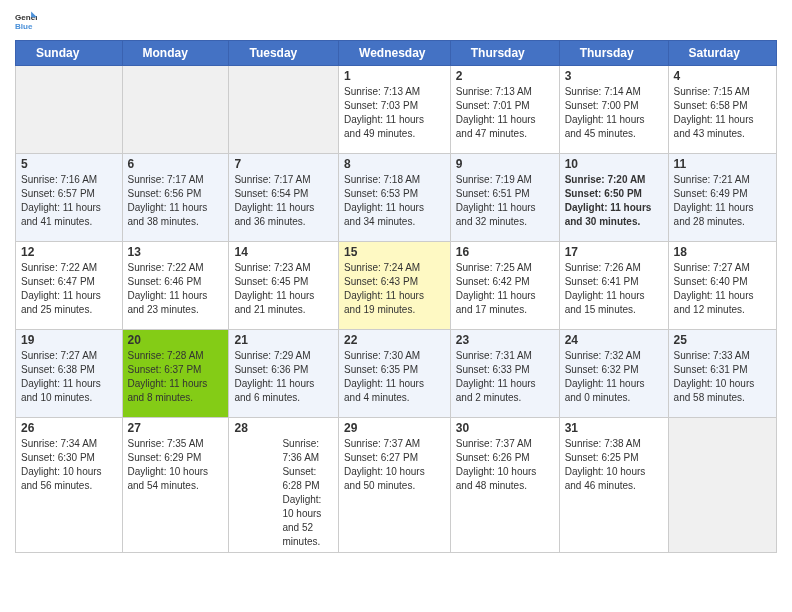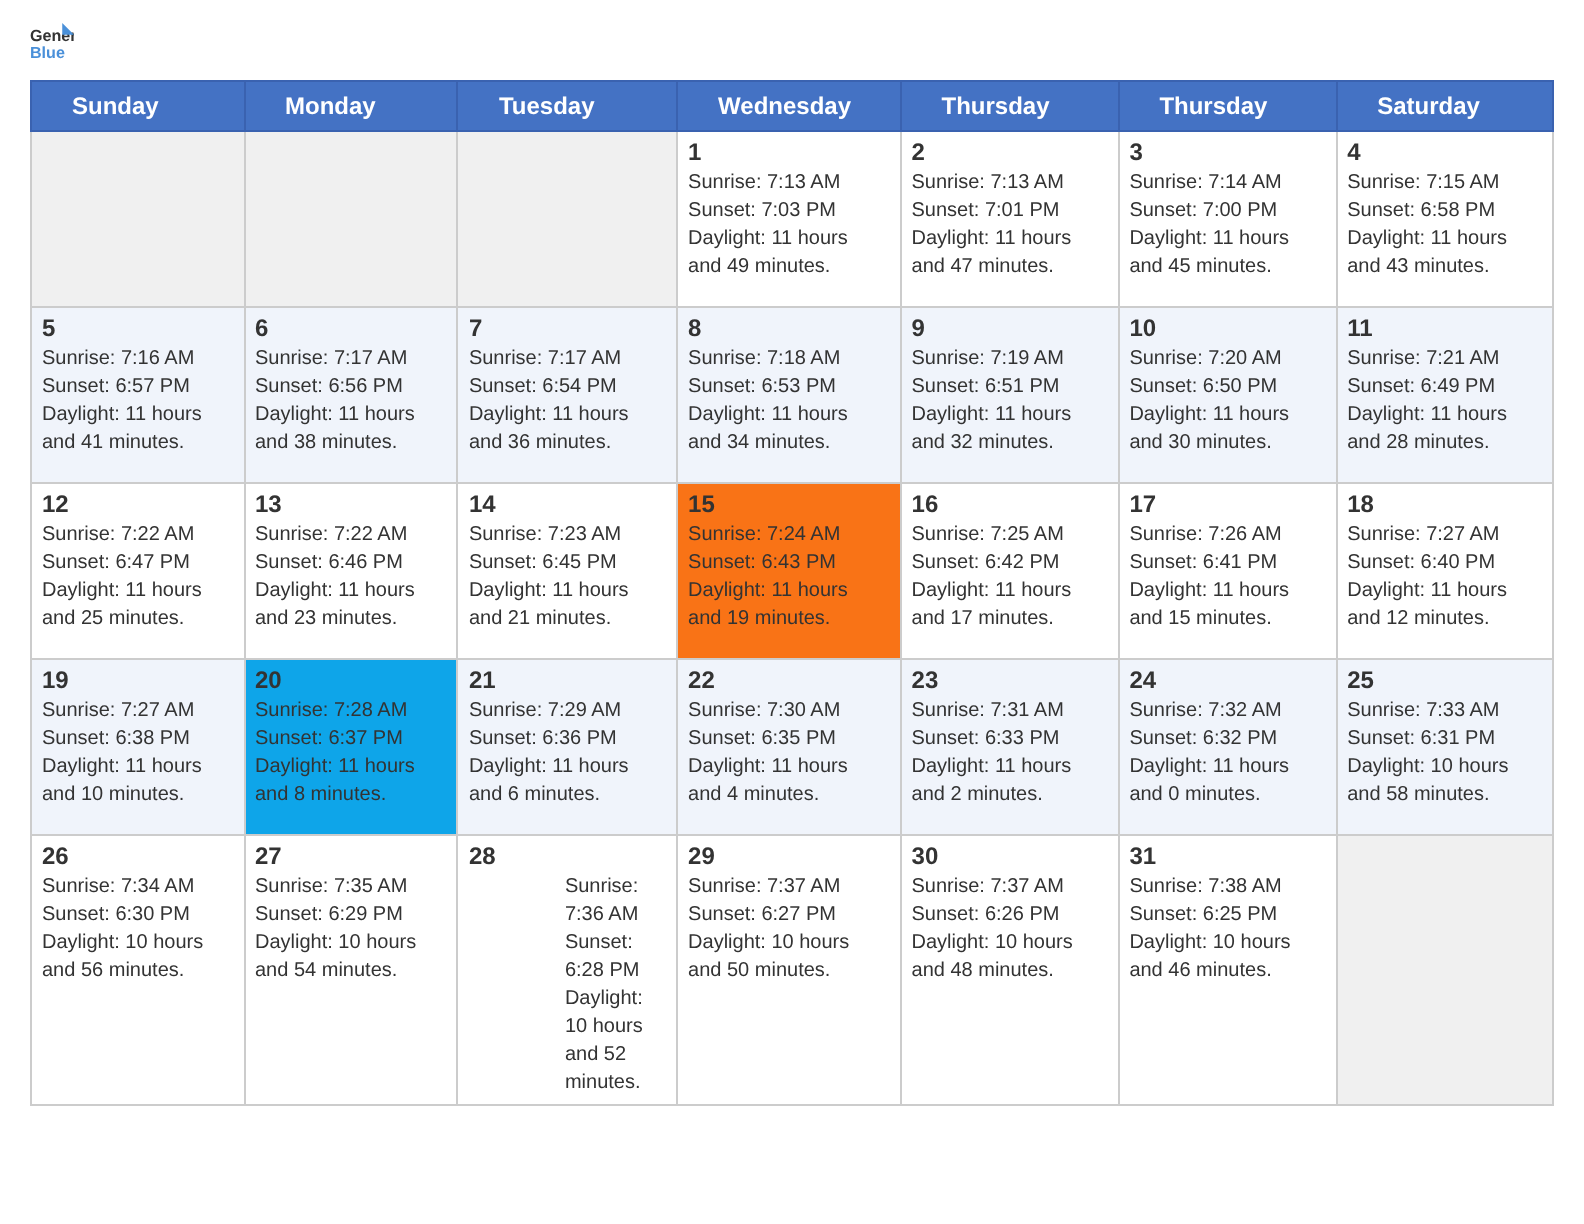--- a/index.html
+++ b/index.html
@@ -187,21 +187,21 @@
           </td>
           <td style="background: rgb(240, 244, 251);">
             <span class="day-num">9</span>
             <div class="day-info" style="white-space: pre-line;">Sunrise: 7:19 AM
 Sunset: 6:51 PM
 Daylight: 11 hours
 and 32 minutes.</div>
           </td>
           <td style="background: rgb(240, 244, 251);">
             <span class="day-num">10</span>
-            <div class="day-info" style="white-space: pre-line;">Sunrise: 7:20 AM
+            <div class="day-info" style="white-space: pre-line; font-weight: bold;">Sunrise: 7:20 AM
 Sunset: 6:50 PM
 Daylight: 11 hours
 and 30 minutes.</div>
           </td>
           <td style="background: rgb(240, 244, 251);">
             <span class="day-num">11</span>
             <div class="day-info" style="white-space: pre-line;">Sunrise: 7:21 AM
 Sunset: 6:49 PM
 Daylight: 11 hours
 and 28 minutes.</div>
@@ -222,21 +222,21 @@
 Daylight: 11 hours
 and 23 minutes.</div>
           </td>
           <td style="background: rgb(255, 255, 255);">
             <span class="day-num">14</span>
             <div class="day-info" style="white-space: pre-line;">Sunrise: 7:23 AM
 Sunset: 6:45 PM
 Daylight: 11 hours
 and 21 minutes.</div>
           </td>
-          <td style="background: #f97316;">
+          <td style="background: #fef9c3;">
             <span class="day-num">15</span>
             <div class="day-info" style="white-space: pre-line;">Sunrise: 7:24 AM
 Sunset: 6:43 PM
 Daylight: 11 hours
 and 19 minutes.</div>
           </td>
           <td style="background: rgb(255, 255, 255);">
             <span class="day-num">16</span>
             <div class="day-info" style="white-space: pre-line;">Sunrise: 7:25 AM
 Sunset: 6:42 PM
@@ -259,21 +259,21 @@
           </td>
         </tr>
         <tr>
           <td style="background: rgb(240, 244, 251);">
             <span class="day-num">19</span>
             <div class="day-info" style="white-space: pre-line;">Sunrise: 7:27 AM
 Sunset: 6:38 PM
 Daylight: 11 hours
 and 10 minutes.</div>
           </td>
-          <td style="background: #0ea5e9; margin-left: 33px;">
+          <td style="background: #84cc16; margin-left: 33px;">
             <span class="day-num">20</span>
             <div class="day-info" style="white-space: pre-line;">Sunrise: 7:28 AM
 Sunset: 6:37 PM
 Daylight: 11 hours
 and 8 minutes.</div>
           </td>
           <td style="background: rgb(240, 244, 251);">
             <span class="day-num">21</span>
             <div class="day-info" style="white-space: pre-line;">Sunrise: 7:29 AM
 Sunset: 6:36 PM

